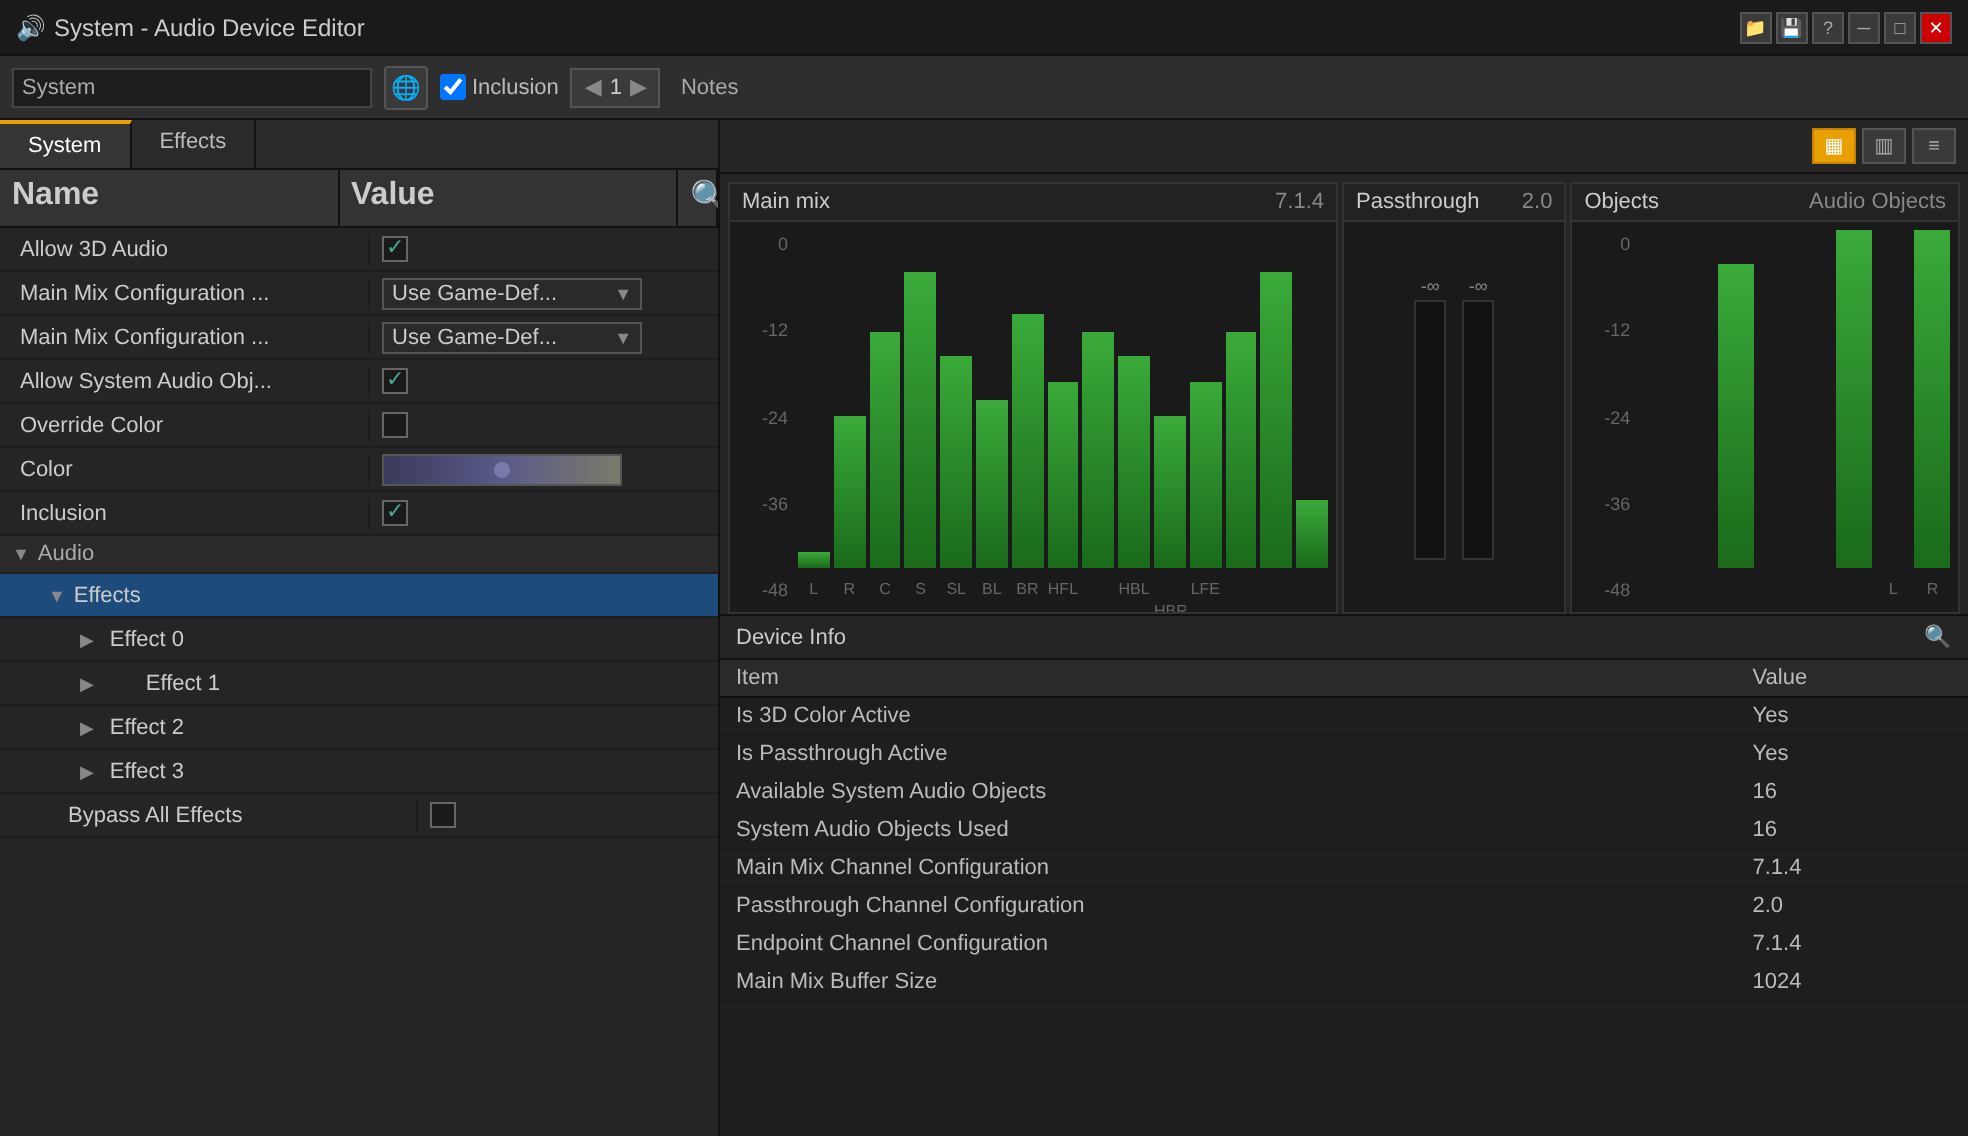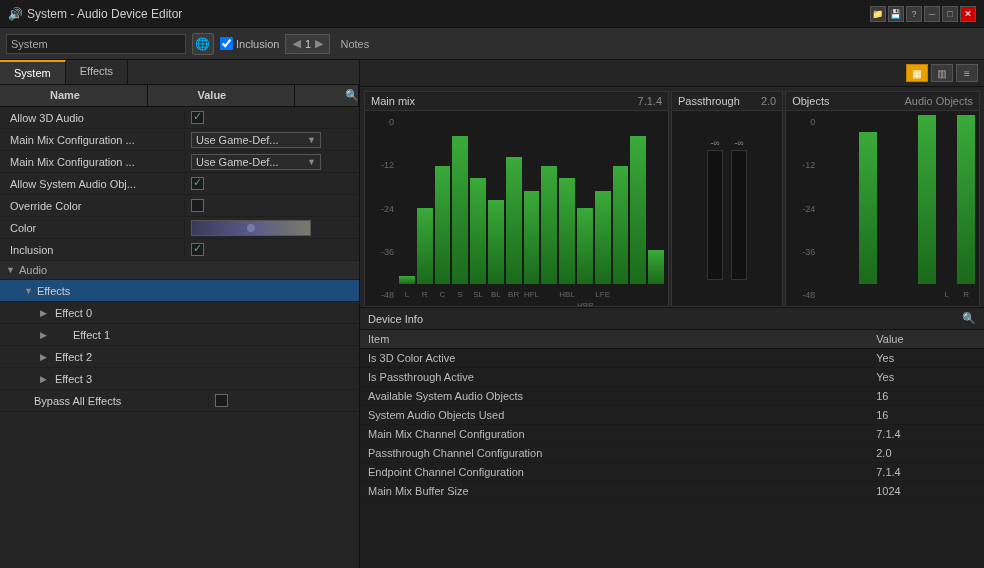--- a/index.html
+++ b/index.html
@@ -108,25 +108,24 @@
     }
     .prop-header {
       display: flex;
       background: #333;
       border-bottom: 1px solid #111;
       position: sticky; top: 0; z-index: 1;
     }
     .prop-header-cell {
       padding: 4px 6px;
       color: #ccc;
-      font-size: 11px;
+      font-size: 16px;
       font-weight: bold;
       flex: 1;
       border-right: 1px solid #111;
-      margin-left: 44px;
     }
     .prop-header-cell.search-cell {
       width: 20px; flex: 0 0 20px;
       text-align: center;
     }
 
     .prop-row {
       display: flex;
       border-bottom: 1px solid #1e1e1e;
       min-height: 22px;

